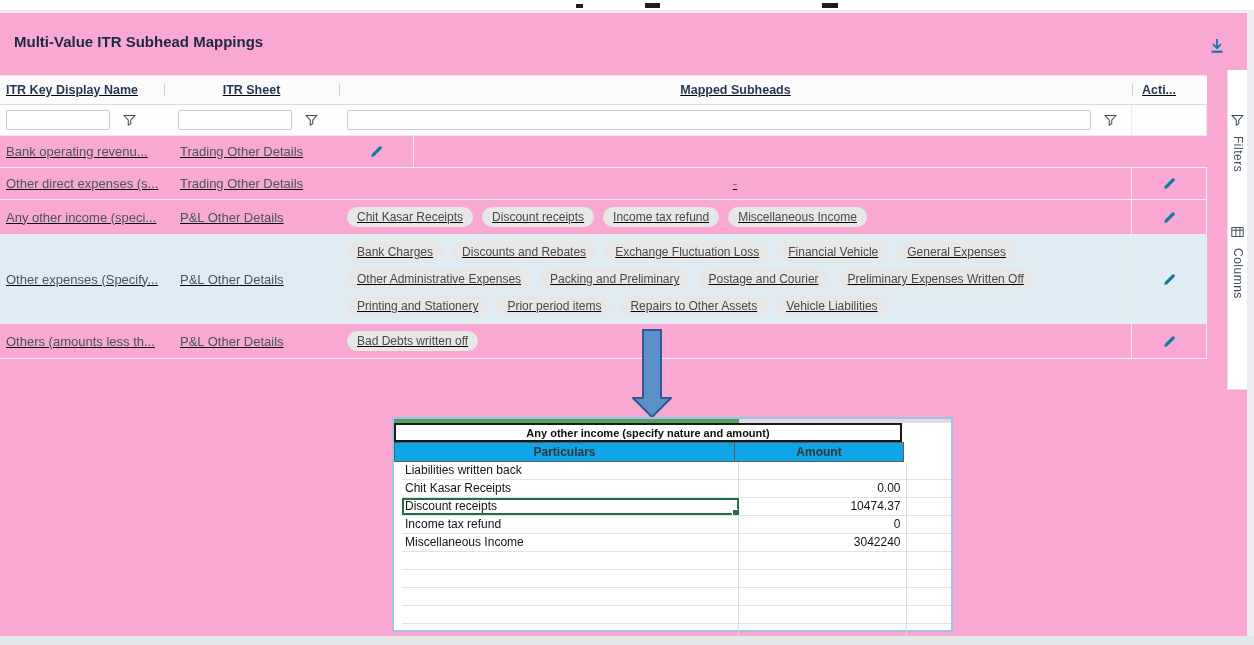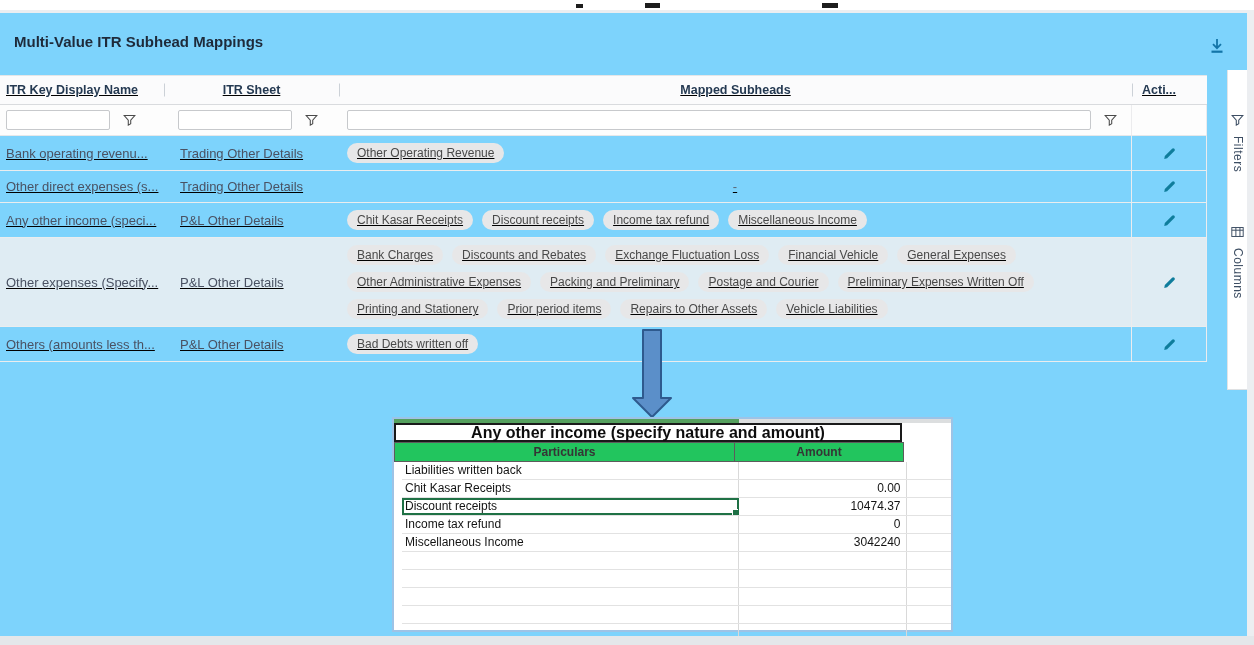--- a/index.html
+++ b/index.html
@@ -7,21 +7,21 @@
         font-family:"Liberation Sans",sans-serif;overflow:hidden;}
 
   
   .top-strip{position:absolute;left:0;top:0;width:1254px;height:10px;background:#ffffff;}
   .rem{position:absolute;background:#1d1d1d;bottom:2px;}
   .rem1{left:576px;width:7px;height:4px;}
   .rem2{left:645px;width:15px;height:5px;}
   .rem3{left:822px;width:16px;height:5px;}
 
   
-  .card{position:absolute;left:0;top:13px;width:1247px;height:623px;background:#7dd3fc;}
+  .card{position:absolute;left:0;top:13px;width:1247px;height:623px;background:#f9a8d4;}
   .panel-title{position:absolute;left:14px;top:20px;font-size:15px;font-weight:bold;color:#1e2a3a;}
   .download-btn{position:absolute;left:1206px;top:25px;width:22px;height:20px;background:none;border:none;
                 padding:0;cursor:pointer;color:#1375a8;}
 
   
   .grid{position:absolute;left:0;top:62px;width:1207px;text-decoration:underline;}
   .grid-header{display:flex;height:28px;align-items:center;background:#fbfbfc;
                border-top:1px solid #e4e6e8;border-bottom:1px solid #d9dbde;
                font-size:12.5px;font-weight:bold;color:#253a52;}
   .hc{position:relative;box-sizing:border-box;}
@@ -66,23 +66,23 @@
   
   .down-arrow{position:absolute;left:628px;top:329px;}
 
   
   .sheet{position:absolute;left:392px;top:417px;width:561px;height:215px;background:#fff;
          border:2px solid #9dc3e6;box-sizing:border-box;}
   .sheet-topline{position:absolute;left:0;top:0;width:557px;height:4px;background:#dcdedf;}
   .sheet-topline .green{position:absolute;left:0;top:0;width:345px;height:4px;background:#55a05e;}
   .sheet-title{position:absolute;left:0;top:4px;width:508px;height:19px;border:2px solid #1a1a1a;
                box-sizing:border-box;display:flex;align-items:center;justify-content:center;
-               font-size:16px;font-weight:bold;color:#0d0d0d;text-align:center;}
+               font-size:11px;font-weight:bold;color:#0d0d0d;text-align:center;}
   .sheet-head{position:absolute;left:0;top:23px;height:20px;display:flex;}
-  .sh-cell{box-sizing:border-box;background:#22c55e;border:1px solid #5c5c5c;display:flex;
+  .sh-cell{box-sizing:border-box;background:#0ea5e9;border:1px solid #5c5c5c;display:flex;
            align-items:center;justify-content:center;font-size:12px;font-weight:bold;color:#353535;}
   .sh-p{width:341px;}
   .sh-a{width:169px;border-left:none;}
   .sheet-body{position:absolute;left:0;top:43px;width:557px;}
   .s-row{display:flex;height:17px;line-height:17px;border-bottom:1px solid #e2e2e2;font-size:12px;color:#141414;margin-left:8px;}
   .s-p{width:341px;box-sizing:border-box;padding-left:3px;border-right:1px solid #d9d9d9;position:relative;
        white-space:nowrap;overflow:hidden;}
   .s-a{width:169px;box-sizing:border-box;text-align:right;padding-right:5px;border-right:1px solid #d9d9d9;}
   .s-sp{width:45px;}
   .s-p.active{outline:2px solid #1f7145;outline-offset:-2px;}
@@ -147,23 +147,20 @@
               </svg>
           </button>
         </div>
         <div class="f-cell f4"></div>
       </div>
 
       <div id="grid-rows">
           <div class="grid-row">
             <div class="cell c1">Bank operating revenu...</div>
             <div class="cell c2">Trading Other Details</div>
-            <div class="cell c3">
-              <span class="chip">Other Operating Revenue</span>
-            </div>
             <div class="cell c4">
               <button class="edit-btn">
                 <svg width="15" height="15" viewBox="0 0 16 16">
                   <path d="M3 10.6 L10.7 2.9 a1.7 1.7 0 0 1 2.4 0 l.1.1 a1.7 1.7 0 0 1 0 2.4 L5.5 13.1 L2.4 13.8 Z" fill="currentColor"></path>
                 </svg>
               </button>
             </div>
           </div>
           <div class="grid-row">
             <div class="cell c1">Other direct expenses (s...</div>

